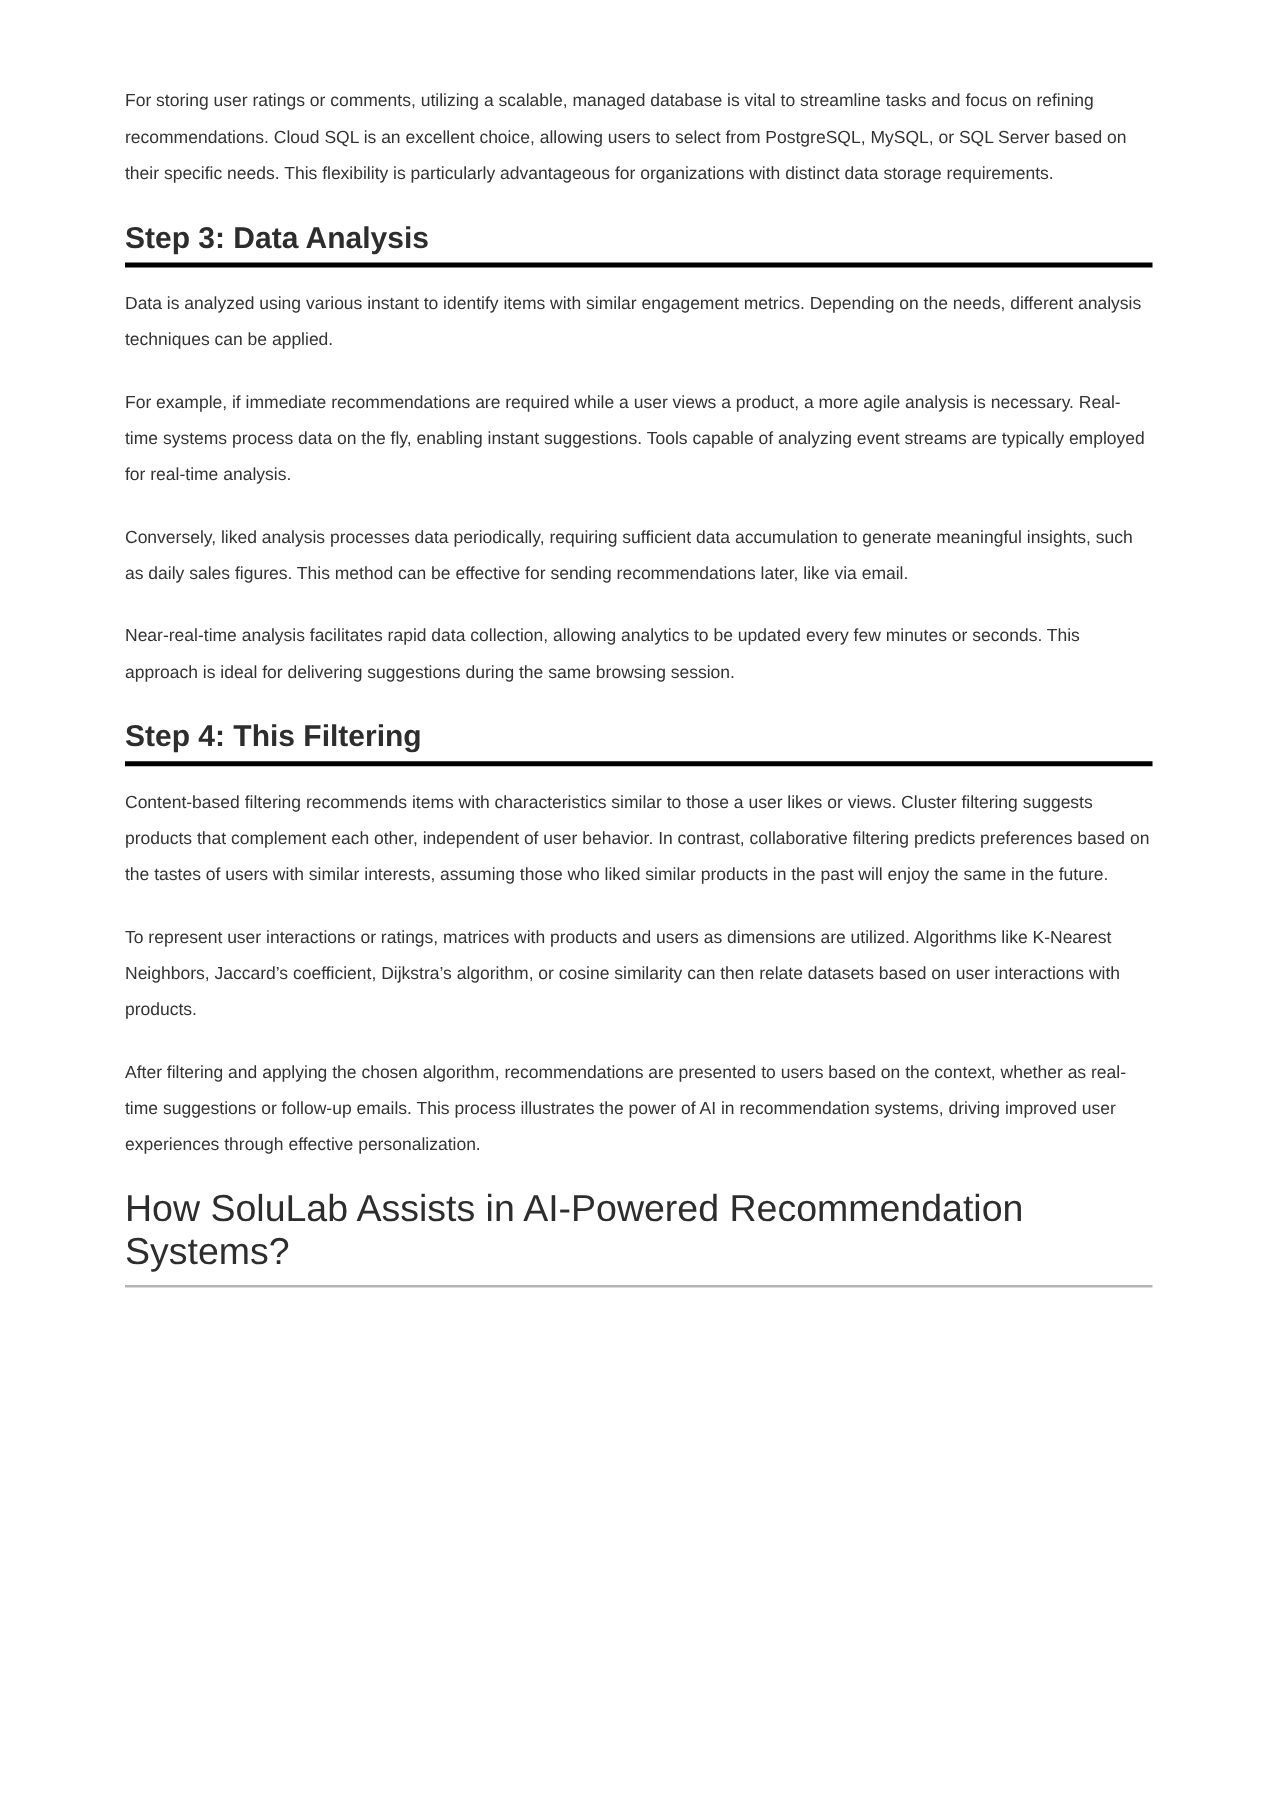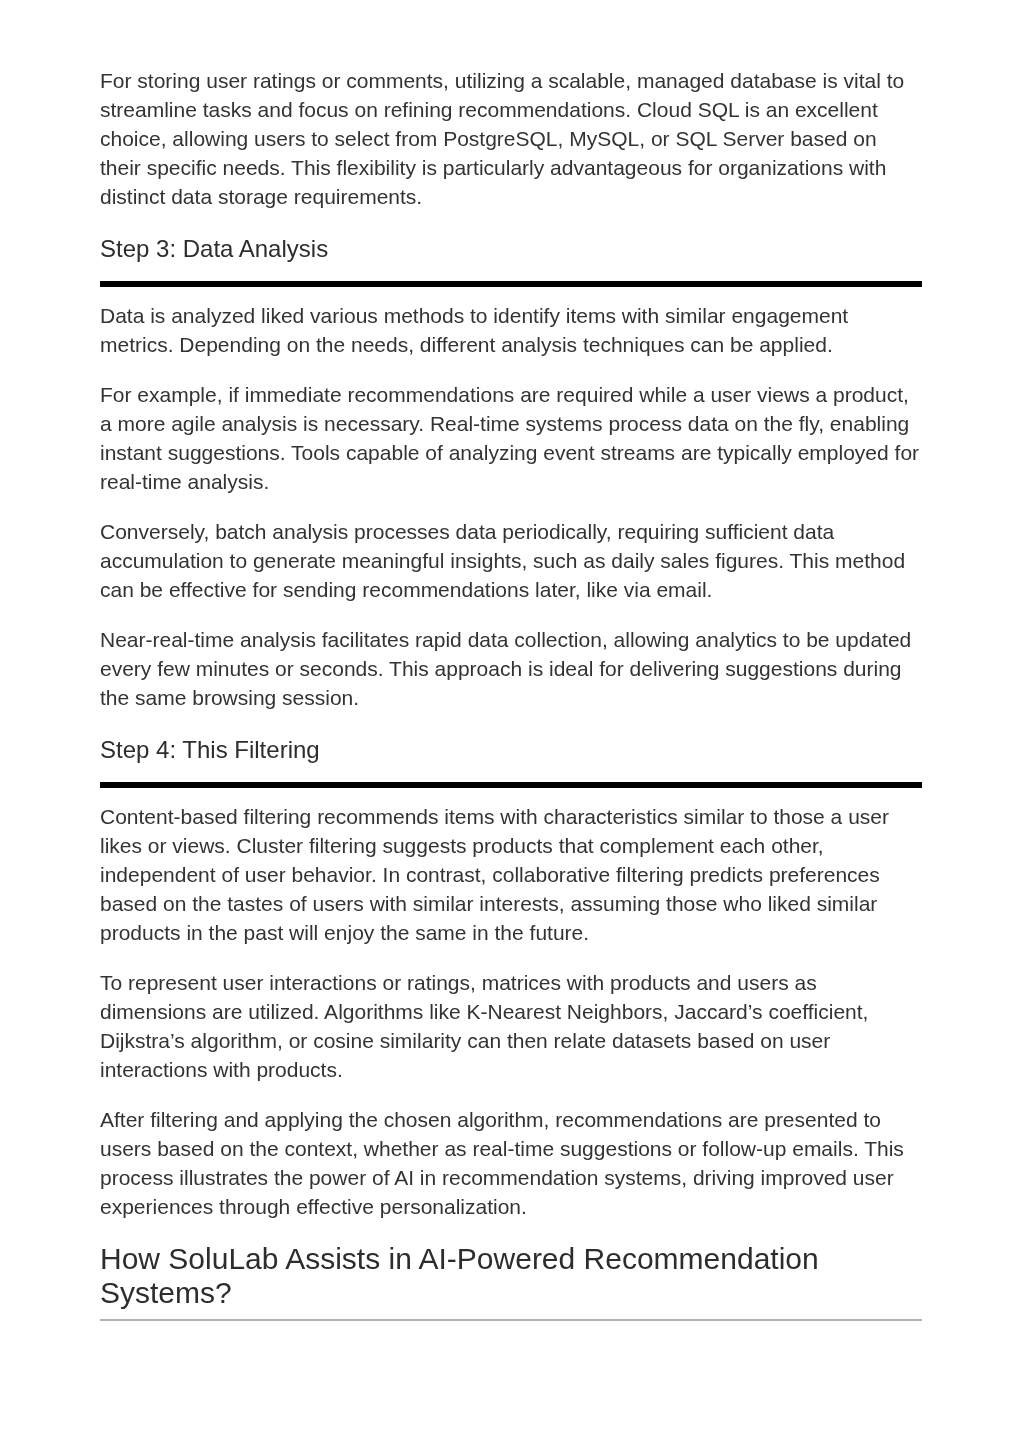--- a/index.html
+++ b/index.html
@@ -15,33 +15,33 @@
   .page {
     padding: 66px 0 0 100px;
     width: 1024px;
     height: 1449px;
     position: relative;
   }
   .content {
     width: 822px;
   }
   p.body-para {
-    font-size: 21px;
+    font-size: 14px;
     line-height: 29px;
     color: #333333;
     margin: 0 0 21px 0;
   }
   h2.section-heading {
     font-size: 24px;
     line-height: 28px;
-    font-weight: normal;
+    font-weight: bold;
     color: #2d2d2d;
     margin: 24px 0 14px 0;
-    padding-bottom: 18px;
-    border-bottom: 6px solid #000000;
+    padding-bottom: 5px;
+    border-bottom: 4px solid #000000;
   }
   h1.main-heading {
     font-size: 30px;
     line-height: 34px;
     font-weight: normal;
     color: #2d2d2d;
     margin: 16px 0 0 0;
     padding-bottom: 9px;
     border-bottom: 2px solid #b3b3b3;
   }
@@ -54,23 +54,23 @@
     color: #333333;
   }
 </style>
 </head>
 <body>
 
 <div class="page">
   <div class="content">
     <p class="body-para">For storing user ratings or comments, utilizing a scalable, managed database is vital to streamline tasks and focus on refining recommendations. Cloud SQL is an excellent choice, allowing users to select from PostgreSQL, MySQL, or SQL Server based on their specific needs. This flexibility is particularly advantageous for organizations with distinct data storage requirements.</p>
     <h2 class="section-heading">Step 3: Data Analysis</h2>
-    <p class="body-para">Data is analyzed liked various methods to identify items with similar engagement metrics. Depending on the needs, different analysis techniques can be applied.</p>
+    <p class="body-para">Data is analyzed using various instant to identify items with similar engagement metrics. Depending on the needs, different analysis techniques can be applied.</p>
     <p class="body-para">For example, if immediate recommendations are required while a user views a product, a more agile analysis is necessary. Real-time systems process data on the fly, enabling instant suggestions. Tools capable of analyzing event streams are typically employed for real-time analysis.</p>
-    <p class="body-para">Conversely, batch analysis processes data periodically, requiring sufficient data accumulation to generate meaningful insights, such as daily sales figures. This method can be effective for sending recommendations later, like via email.</p>
+    <p class="body-para">Conversely, liked analysis processes data periodically, requiring sufficient data accumulation to generate meaningful insights, such as daily sales figures. This method can be effective for sending recommendations later, like via email.</p>
     <p class="body-para">Near-real-time analysis facilitates rapid data collection, allowing analytics to be updated every few minutes or seconds. This approach is ideal for delivering suggestions during the same browsing session.</p>
     <h2 class="section-heading">Step 4: This Filtering</h2>
     <p class="body-para">Content-based filtering recommends items with characteristics similar to those a user likes or views. Cluster filtering suggests products that complement each other, independent of user behavior. In contrast, collaborative filtering predicts preferences based on the tastes of users with similar interests, assuming those who liked similar products in the past will enjoy the same in the future.</p>
     <p class="body-para">To represent user interactions or ratings, matrices with products and users as dimensions are utilized. Algorithms like K-Nearest Neighbors, Jaccard’s coefficient, Dijkstra’s algorithm, or cosine similarity can then relate datasets based on user interactions with products.</p>
     <p class="body-para">After filtering and applying the chosen algorithm, recommendations are presented to users based on the context, whether as real-time suggestions or follow-up emails. This process illustrates the power of AI in recommendation systems, driving improved user experiences through effective personalization.</p>
     <h1 class="main-heading">How SoluLab Assists in AI-Powered Recommendation Systems?</h1>
   </div>
   <div class="page-number">12/14</div>
 </div>
 

